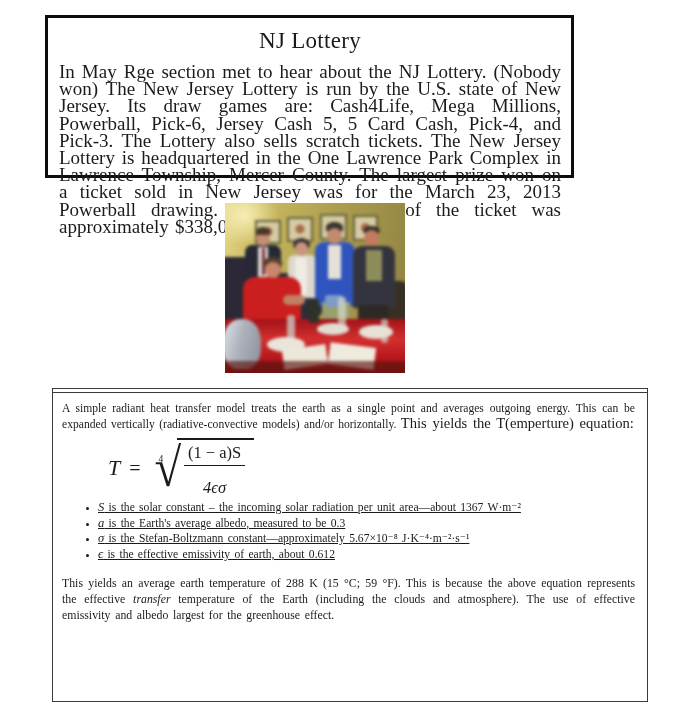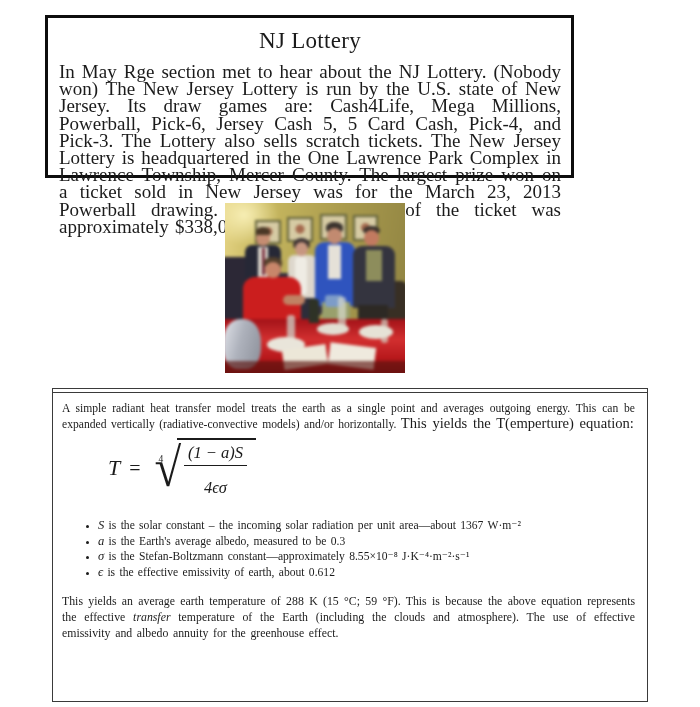--- a/index.html
+++ b/index.html
@@ -108,24 +108,24 @@
   .intro-large { font-size:14.6px; word-spacing:2px; }
 
   .formula { display:flex; align-items:center; margin:10px 0 0 46px; height:52px; }
   .f-var { font-size:22px; font-style:italic; }
   .f-eq { font-size:20px; margin:0 8px 0 9px; }
   .f-root { display:flex; align-items:center; position:relative; }
   .f-idx { font-size:9.5px; position:relative; top:-9px; left:10px; z-index:2; }
   .f-rad { font-size:54px; font-weight:400; line-height:46px; margin-right:-6px; transform:scaleX(.9); }
   .f-frac { display:inline-flex; flex-direction:column; align-items:center;
     border-top:2px solid #1b1b1b; padding:3px 9px 0 7px; }
-  .f-num { font-size:16.5px; font-style:italic; border-bottom:1.4px solid #1b1b1b; padding:0 4px 2px; }
+  .f-num { font-size:16.5px; border-bottom:1.4px solid #1b1b1b; padding:0 4px 2px; }
   .f-den { font-size:16.5px; font-style:italic; padding-top:12px; }
 
-  .bullets { list-style:disc; margin:24px 0 0 0; padding-left:36px; }
+  .bullets { list-style:disc; margin:6px 0 0 0; padding-left:36px;text-decoration:underline; }
   .bullets li { font-size:11.6px; line-height:14.6px; word-spacing:1.4px; }
   .bullets li::marker { font-size:9px; }
   .b-sym { font-style:italic; font-size:12.6px; }
 
   .outro { margin-top:14px; font-size:11.8px; line-height:15.6px; text-align:justify; word-spacing:1.7px; }
   .outro .ital { font-style:italic; }
 </style>
 </head>
 <body>
 
@@ -204,19 +204,19 @@
         <span class="f-frac">
           <span class="f-num">(1 − a)S</span>
           <span class="f-den">4ϵσ</span>
         </span>
       </span>
     </div>
 
     <ul class="bullets">
       <li><span class="b-sym">S</span><span> is the solar constant  – the incoming solar radiation per unit area—about 1367 W·m⁻²</span></li>
       <li><span class="b-sym">a</span><span> is the Earth's average albedo, measured to be 0.3</span></li>
-      <li><span class="b-sym">σ</span><span> is the Stefan-Boltzmann constant—approximately 8.55×10⁻⁸ J·K⁻⁴·m⁻²·s⁻¹</span></li>
+      <li><span class="b-sym">σ</span><span> is the Stefan-Boltzmann constant—approximately 5.67×10⁻⁸ J·K⁻⁴·m⁻²·s⁻¹</span></li>
       <li><span class="b-sym">ϵ</span><span> is the effective emissivity of earth, about 0.612</span></li>
     </ul>
 
-    <p class="outro"><span>This yields an average earth temperature of 288 K (15 °C; 59 °F). This is because the above equation represents the effective </span><span class="ital">transfer</span><span> temperature of the Earth (including the clouds and atmosphere).  The use of effective emissivity and albedo annuity for the greenhouse effect.</span></p>
+    <p class="outro"><span>This yields an average earth temperature of 288 K (15 °C; 59 °F). This is because the above equation represents the effective </span><span class="ital">transfer</span><span> temperature of the Earth (including the clouds and atmosphere).  The use of effective emissivity and albedo largest for the greenhouse effect.</span></p>
   </div>
 </section>
 
 </body></html>

